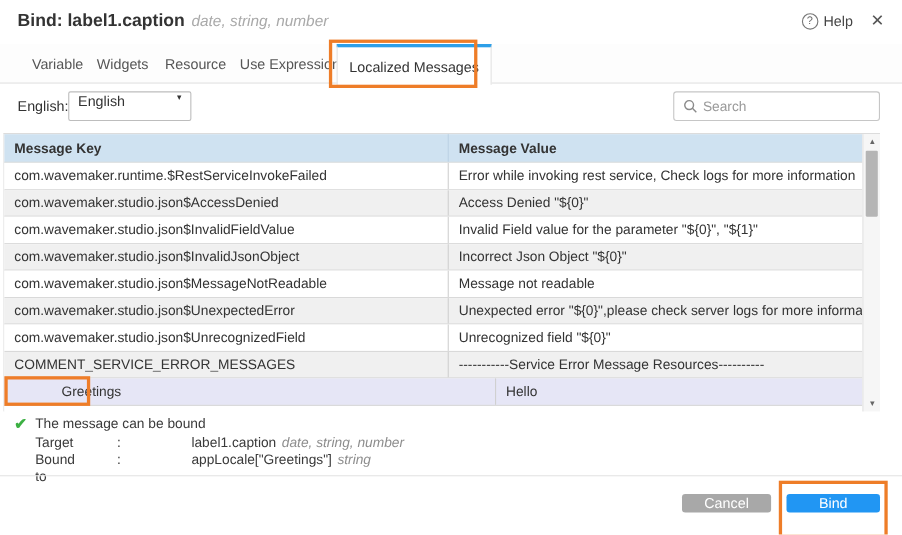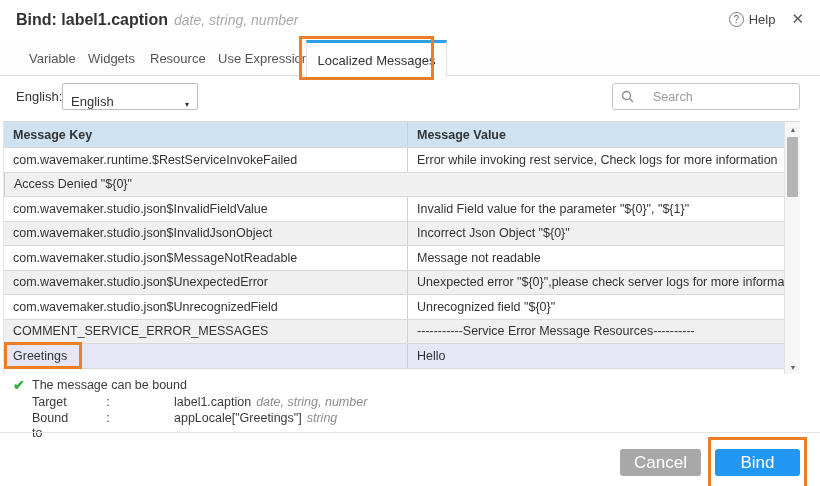--- a/index.html
+++ b/index.html
@@ -29,46 +29,46 @@
   .tab-useexpr { left: 214px; }
   .tab-active { left: 306px; width: 141px; justify-content: center; background: #fff;
     border-left: 1px solid #e2e2e2; border-right: 1px solid #e2e2e2;
     border-top: 3px solid #2d9fe8; height: 37px; color: #333; }
   .annot-tab { position: absolute; left: 299px; top: -4px; width: 135px; height: 44px;
     border: 3px solid #ee7d28; pointer-events: none; z-index: 5; }
 
   
   .toolbar { position: absolute; top: 77px; left: 0; right: 0; height: 40px; }
   .locale-label { position: absolute; left: 16px; top: 12px; font-size: 13px; color: #333; }
-  .locale-select { position: absolute; left: 62px; top: 6px; width: 136px; height: 27px;
+  .locale-select { position: absolute; left: 62px; top: 6px; width: 112px; height: 27px;
     border: 1px solid #bdbdbd; border-radius: 2px; background: #fff; display: flex;
-    align-items: flex-end; justify-content: space-between; padding: 0 8px; cursor: pointer; }
+    align-items: flex-start; justify-content: space-between; padding: 0 8px; cursor: pointer; }
   .locale-value { font-size: 13px; color: #333; }
   .locale-caret { font-size: 8px; color: #333; }
   .search-box { position: absolute; right: 20px; top: 6px; width: 188px; height: 27px;
     border: 1px solid #c6c6c6; border-radius: 3px; background: #fff; display: flex;
-    align-items: center; padding: 0 8px; gap: 19px; }
+    align-items: center; padding: 0 8px; gap: 5px; }
   .search-icon svg { display: block; }
   .search-input { border: none; outline: none; flex: 1; font-size: 12.5px;
     font-family: "Liberation Sans", sans-serif; color: #333; background: transparent; }
   .search-input::placeholder { color: #9a9a9a; }
 
   
   .msg-table { position: absolute; top: 121px; left: 3px; width: 797px; height: 253px;
     border-top: 1px solid #d9d9d9; font-size: 12.5px; }
   .tbl-scrollarea { position: absolute; top: 0; left: 0; right: 16px; bottom: 0; border-left: 1px solid #e6e6e6; }
   .tbl-row { display: flex; height: 24.5px; align-items: center; border-bottom: 1px solid #d9d9d9;
     background: #fff; position: relative; cursor: pointer; }
   .tbl-row:nth-child(odd) { background: #f0f0f0; }
   .tbl-head { height: 26px; background: #cfe2f1 !important; font-weight: bold; color: #333; cursor: default; }
   .cell-key { width: 403px; padding-left: 9px; padding-right: 8px; overflow: hidden; white-space: nowrap; }
   .cell-val { flex: 1; padding-left: 9px; padding-right: 8px; border-left: 1px solid #d0d0d0;
     align-self: stretch; display: flex; align-items: center; overflow: hidden; white-space: nowrap; }
   .tbl-head .cell-val { border-left: 1px solid #bcd2e4; }
-  .row-selected { background: #e6e6f6 !important; }
+  .row-selected { background: #e6e6f6 !important; padding-left: 43px; }
   .partial-row { height: 5px; background: #fff; }
   .annot-greetings { position: absolute; left: 0px; top: -2px; width: 78px; height: 27px;
     border: 3px solid #ee7d28; pointer-events: none; z-index: 4; }
 
   
   .vscroll { position: absolute; top: 0; right: 0; width: 16px; bottom: 0;
     background: #f6f6f6; border-left: 1px solid #e3e3e3; }
   .scroll-arrow { position: absolute; left: 0; width: 16px; height: 14px; display: flex;
     align-items: center; justify-content: center; color: #666; font-size: 7px; cursor: pointer; }
   .arrow-up { top: 0; }
@@ -83,22 +83,22 @@
   .info-grid { position: absolute; top: 19px; left: 32px; line-height: 15.5px; }
   .info-row { display: flex; gap: 11px; }
   .info-label { width: 46px; }
   .info-colon { width: 38px; text-align: center; }
   .info-value { margin-left: 36px; }
   .type-italic { font-style: italic; color: #8d8d8d; margin-left: 5px; }
 
   
   .footer-divider { position: absolute; top: 432px; left: 0; right: 0; height: 1px; background: #e4e4e4; }
   .dlg-footer { position: absolute; top: 433px; left: 0; right: 0; bottom: 0; }
-  .btn { position: absolute; top: 16px; height: 27px; border: none; border-radius: 3px;
-    font-size: 17px; color: #fff; cursor: pointer; font-family: "Liberation Sans", sans-serif; }
+  .btn { position: absolute; top: 16px; height: 17px; border: none; border-radius: 3px;
+    font-size: 13px; color: #fff; cursor: pointer; font-family: "Liberation Sans", sans-serif; }
   .btn-cancel { right: 119px; width: 81px; background: #a8a8a8; }
   .btn-bind { right: 20px; width: 85px; background: #2196f3; }
   .annot-bind { position: absolute; top: 4px; right: 13px; width: 99px; height: 52px;
     border: 3px solid #ee7d28; pointer-events: none; z-index: 5; }
 </style>
 </head>
 <body>
 
 <div class="dialog">
 
@@ -145,20 +145,21 @@
     <div class="tbl-scrollarea">
       <div class="tbl-row tbl-head">
         <div class="cell-key">Message Key</div>
         <div class="cell-val">Message Value</div>
       </div>
       <div class="tbl-row">
         <div class="cell-key">com.wavemaker.runtime.$RestServiceInvokeFailed</div>
         <div class="cell-val">Error while invoking rest service, Check logs for more information</div>
       </div>
       <div class="tbl-row">
+        <div class="cell-key">com.wavemaker.studio.json$AccessDenied</div>
         <div class="cell-val">Access Denied "${0}"</div>
       </div>
       <div class="tbl-row">
         <div class="cell-key">com.wavemaker.studio.json$InvalidFieldValue</div>
         <div class="cell-val">Invalid Field value for the parameter "${0}", "${1}"</div>
       </div>
       <div class="tbl-row">
         <div class="cell-key">com.wavemaker.studio.json$InvalidJsonObject</div>
         <div class="cell-val">Incorrect Json Object "${0}"</div>
       </div>

